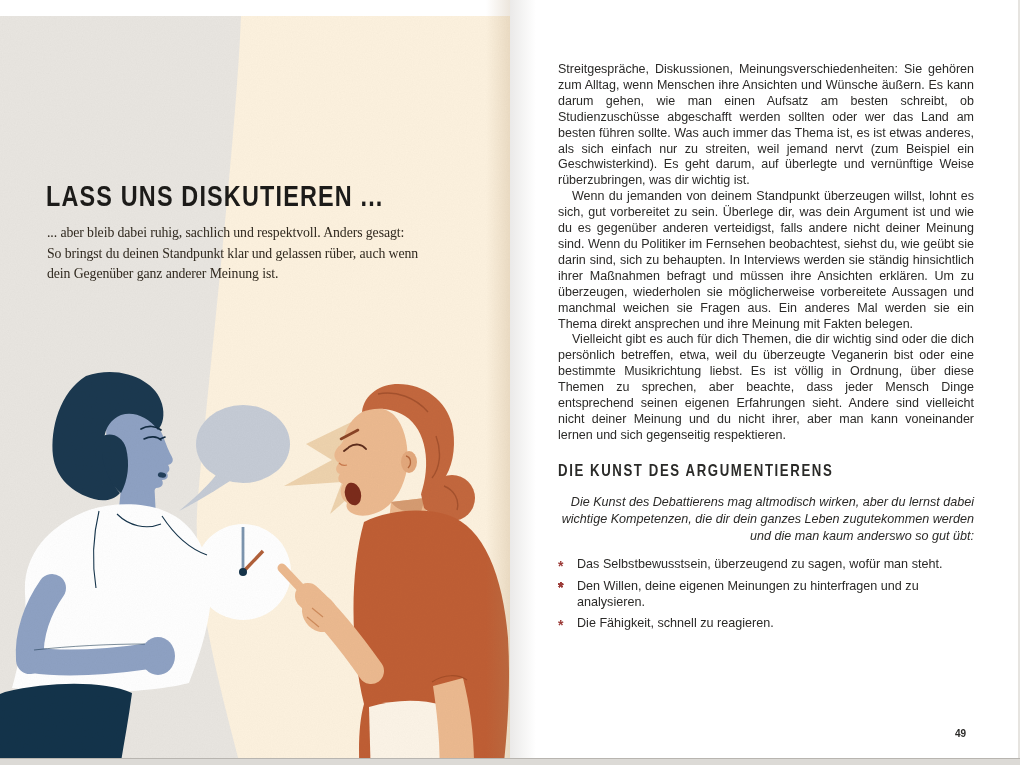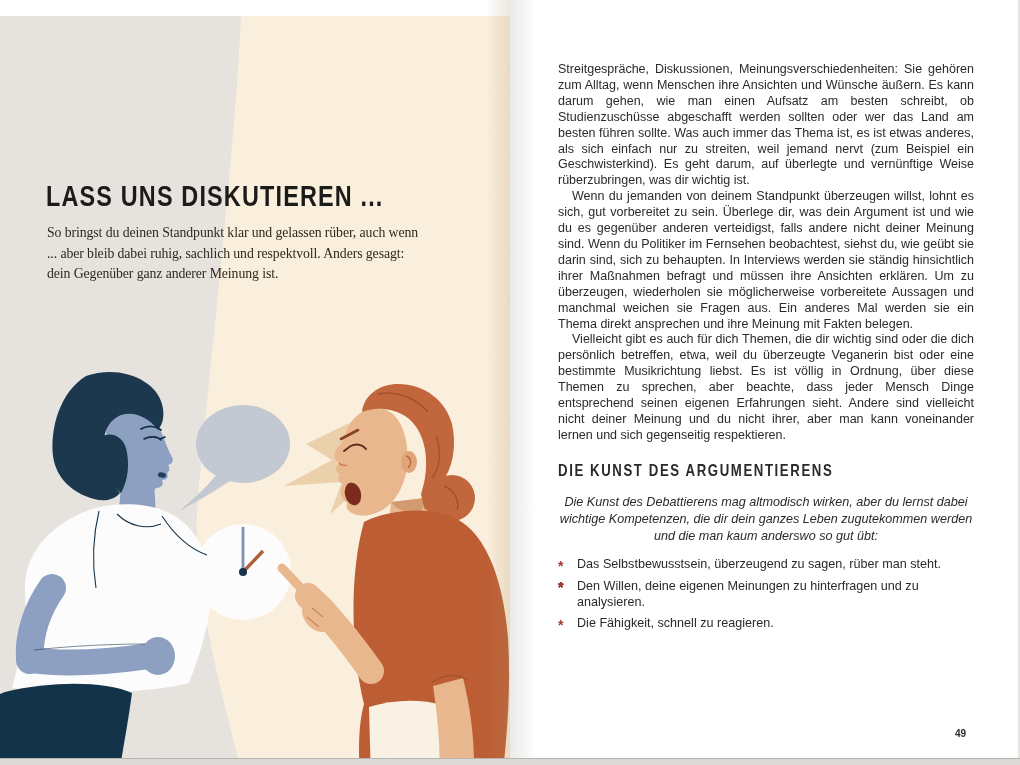--- a/index.html
+++ b/index.html
@@ -15,21 +15,21 @@
          color:#1c1b19;transform:scaleX(0.78);transform-origin:left top;}
   .subtitle{position:absolute;left:47px;top:207px;
             font-family:"Liberation Serif",serif;font-size:13.8px;line-height:20.5px;
             letter-spacing:-0.1px;color:#30291f;white-space:nowrap;}
 
   .text-col{position:absolute;left:48px;top:46px;width:416px;color:#2b2a28;}
   p.body{margin:0;font-size:12.5px;line-height:15.9px;text-align:justify;hyphens:auto;}
   p.body.indent{text-indent:14px;}
   h2.section-heading{margin:17px 0 14px;font-size:16.5px;font-weight:700;letter-spacing:2px;
         white-space:nowrap;color:#2a2a28;transform:scaleX(0.8);transform-origin:left center;}
-  p.intro{margin:0 0 11px;font-style:italic;font-size:12.6px;line-height:17.2px;text-align:center;}
+  p.intro{margin:0 0 11px;font-style:italic;font-size:12.6px;line-height:17.2px;text-align:right;}
   ul.skills{list-style:none;margin:0;padding:0;}
   ul.skills li{position:relative;padding-left:19px;font-size:12.6px;line-height:16px;
                margin-bottom:5.5px;}
   .bullet{position:absolute;left:0;top:1.5px;color:#9b3a37;font-size:14px;font-weight:700;}
   .page-number{position:absolute;left:445px;top:712px;font-size:10px;font-weight:700;color:#2b2a28;}
 
   .gutter-shade-left{position:absolute;left:486px;top:0;width:24px;height:765px;pointer-events:none;
       background:linear-gradient(to right,rgba(0,0,0,0),rgba(171,140,98,0.22));}
   .gutter-shade-right{position:absolute;left:510px;top:0;width:26px;height:765px;pointer-events:none;
       background:linear-gradient(to right,rgba(110,104,95,0.14),rgba(255,255,255,0));}
@@ -108,38 +108,38 @@
         <ellipse cx="320" cy="597" rx="17" ry="20" transform="rotate(-35 320 597)" fill="#ecba90"></ellipse>
         <path d="M312,584 L282,552" stroke="#ecba90" stroke-width="9" stroke-linecap="round" fill="none"></path>
         <path d="M312,592 l11,9 M307,601 l12,10" stroke="#cf8c5c" stroke-width="1.2" fill="none"></path>
       </g>
 
       <rect x="0" y="0" width="510" height="765" filter="url(#grain)" opacity="0.55"></rect>
     </svg>
 
     <h1 class="title">LASS UNS DISKUTIEREN ...</h1>
     <div class="subtitle">
+      <div>... aber bleib dabei ruhig, sachlich und respektvoll. Anders gesagt:</div>
       <div>So bringst du deinen Standpunkt klar und gelassen rüber, auch wenn</div>
-      <div>... aber bleib dabei ruhig, sachlich und respektvoll. Anders gesagt:</div>
       <div>dein Gegenüber ganz anderer Meinung ist.</div>
     </div>
   </section>
 
   <section class="page page-right">
     <div class="text-col">
       <p class="body">Streitgespräche, Diskussionen, Meinungsverschiedenheiten: Sie gehören zum Alltag, wenn Menschen ihre Ansichten und Wünsche äußern. Es kann darum gehen, wie man einen Aufsatz am besten schreibt, ob Studienzuschüsse abgeschafft werden sollten oder wer das Land am besten führen sollte. Was auch immer das Thema ist, es ist etwas anderes, als sich einfach nur zu streiten, weil jemand nervt (zum Beispiel ein Geschwisterkind). Es geht darum, auf überlegte und vernünftige Weise rüberzubringen, was dir wichtig ist.</p>
       <p class="body indent">Wenn du jemanden von deinem Standpunkt überzeugen willst, lohnt es sich, gut vorbereitet zu sein. Überlege dir, was dein Argument ist und wie du es gegenüber anderen verteidigst, falls andere nicht deiner Meinung sind. Wenn du Politiker im Fernsehen beobachtest, siehst du, wie geübt sie darin sind, sich zu behaupten. In Interviews werden sie ständig hinsichtlich ihrer Maßnahmen befragt und müssen ihre Ansichten erklären. Um zu überzeugen, wiederholen sie möglicherweise vorbereitete Aussagen und manchmal weichen sie Fragen aus. Ein anderes Mal werden sie ein Thema direkt ansprechen und ihre Meinung mit Fakten belegen.</p>
       <p class="body indent">Vielleicht gibt es auch für dich Themen, die dir wichtig sind oder die dich persönlich betreffen, etwa, weil du überzeugte Veganerin bist oder eine bestimmte Musikrichtung liebst. Es ist völlig in Ordnung, über diese Themen zu sprechen, aber beachte, dass jeder Mensch Dinge entsprechend seinen eigenen Erfahrungen sieht. Andere sind vielleicht nicht deiner Meinung und du nicht ihrer, aber man kann voneinander lernen und sich gegenseitig respektieren.</p>
 
       <h2 class="section-heading">DIE KUNST DES ARGUMENTIERENS</h2>
 
       <p class="intro">Die Kunst des Debattierens mag altmodisch wirken, aber du lernst dabei wichtige Kompetenzen, die dir dein ganzes Leben zugutekommen werden und die man kaum anderswo so gut übt:</p>
 
       <ul class="skills">
-        <li><span class="bullet">*</span><span>Das Selbstbewusstsein, überzeugend zu sagen, rüber man steht.</span></li>
+        <li><span class="bullet">*</span><span>Das Selbstbewusstsein, überzeugend zu sagen, wofür man steht.</span></li>
         <li><span class="bullet">*</span></li>
         <li><span class="bullet">*</span></li>
         <li><span class="bullet">*</span></li>
         <li><span class="bullet">*</span></li>
         <li><span class="bullet">*</span><span>Den Willen, deine eigenen Meinungen zu hinterfragen und zu analysieren.</span></li>
         <li><span class="bullet">*</span><span>Die Fähigkeit, schnell zu reagieren.</span></li>
       </ul>
     </div>
     <div class="page-number">49</div>
   </section>

